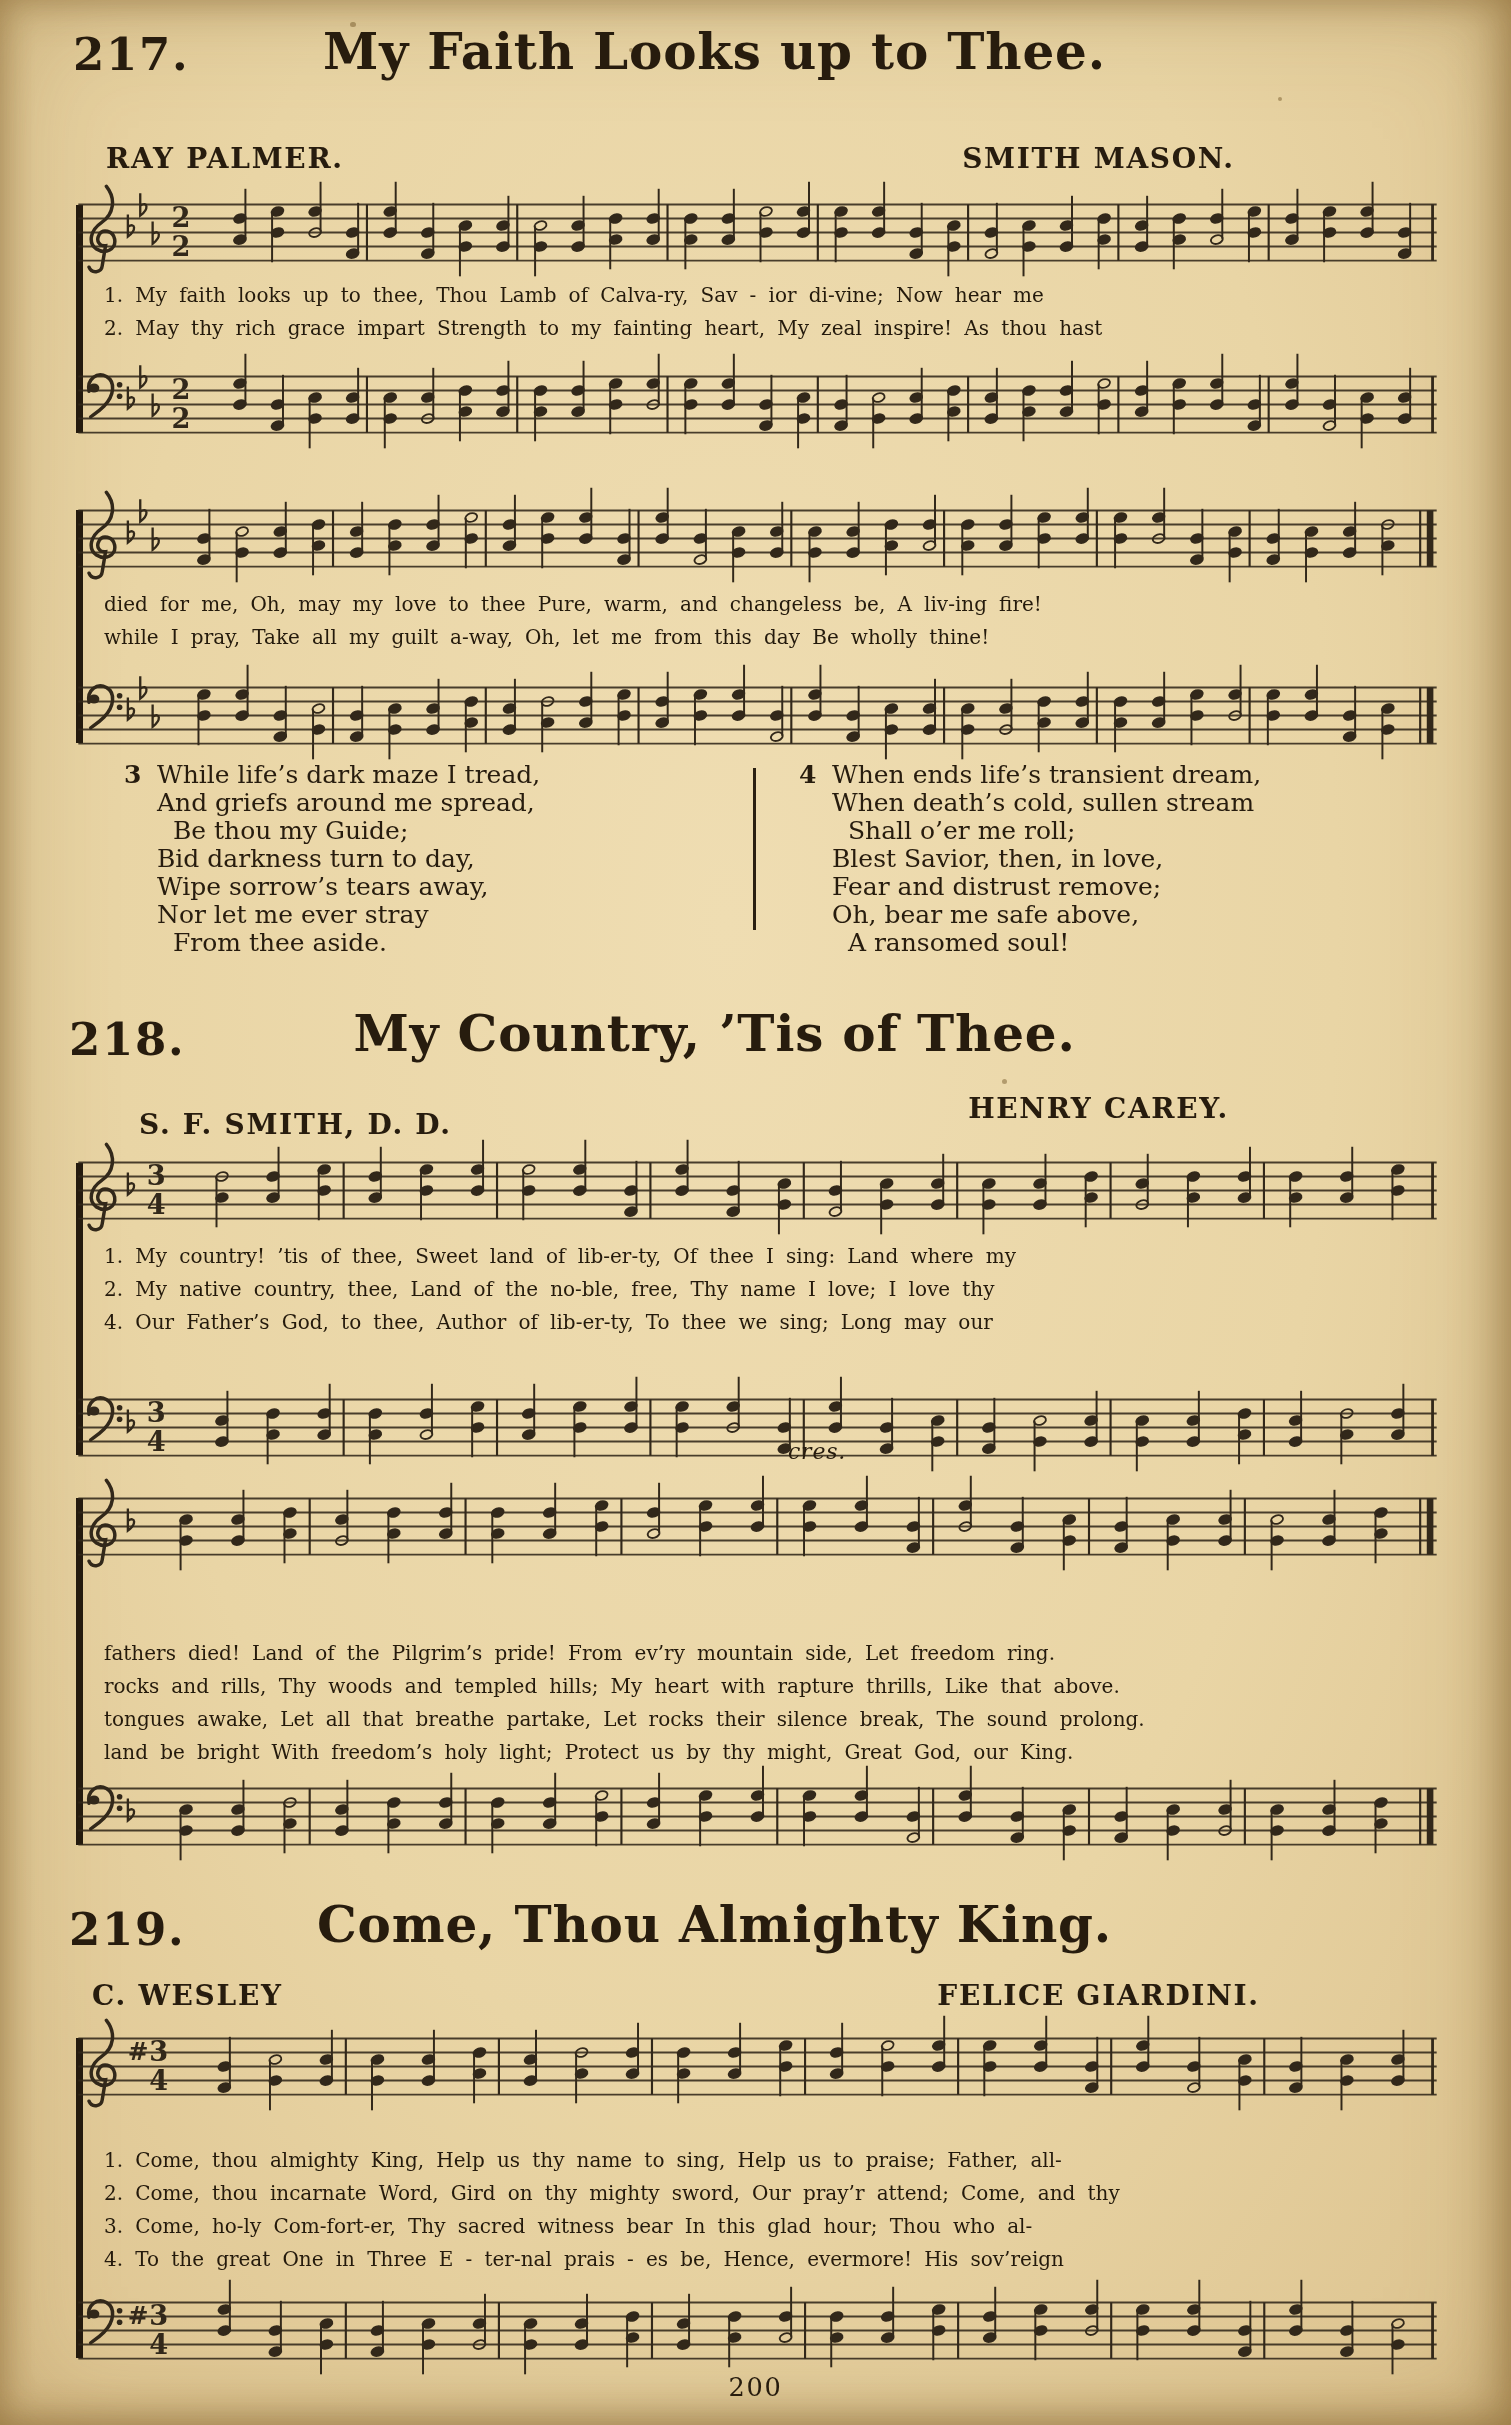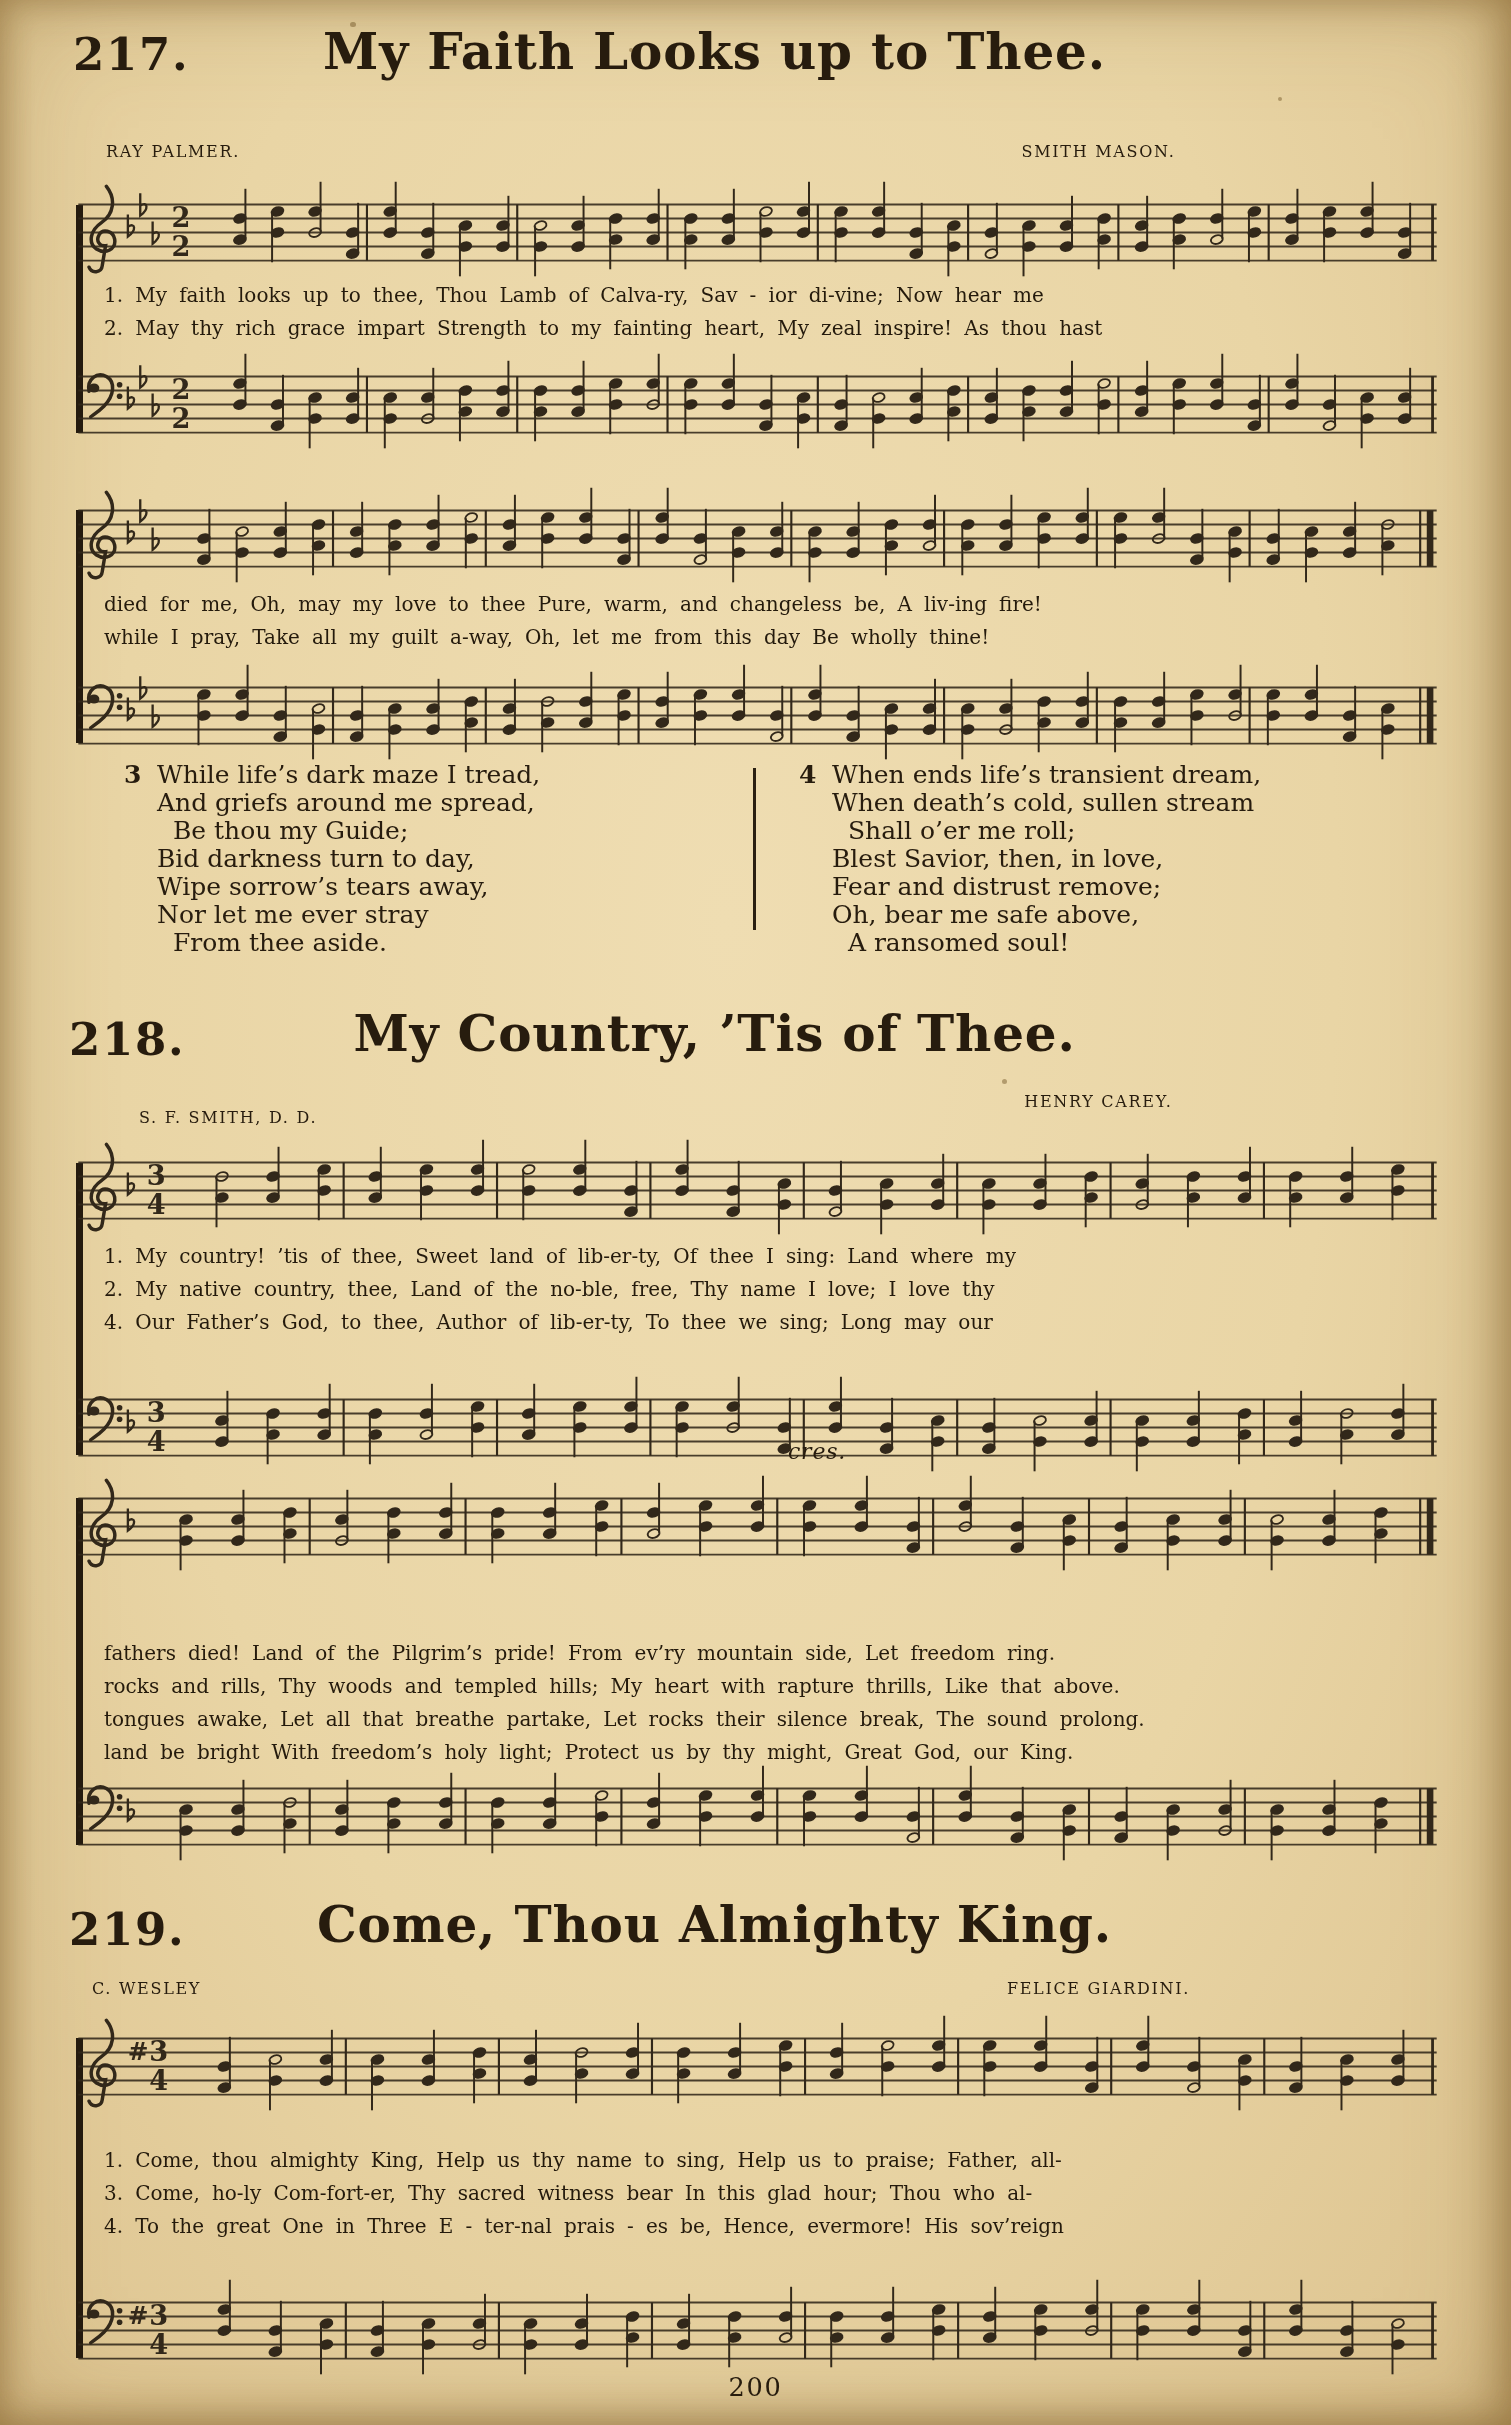--- a/index.html
+++ b/index.html
@@ -6,21 +6,21 @@
   .page{
     position:relative;width:1511px;height:2426px;margin:0 auto;overflow:hidden;
     background:radial-gradient(ellipse at 48% 38%, #efddb2 0%, #e9d5a5 55%, #dfc globalism 0%, #dcc28e 100%);
     background:radial-gradient(ellipse at 48% 38%, #efddb2 0%, #e9d5a5 55%, #dcc28e 100%);
     box-shadow: inset 0 0 116px rgba(130,95,38,.30), inset -16.5px 0 45px rgba(115,80,30,.32), inset 8.3px 0 28px rgba(115,80,30,.18), inset 0 -11.6px 33px rgba(115,80,30,.20);
     font-family:"DejaVu Serif","Liberation Serif",serif;color:#271c0e;
   }
   .abs{position:absolute;}
   .hymn-number{font-size:45px;font-weight:700;letter-spacing:1.7px;}
   .hymn-title{left:0;width:1429px;text-align:center;font-size:50px;font-weight:700;letter-spacing:0.8px;white-space:nowrap;}
-  .credit{font-size:16px;font-weight:400;letter-spacing:1.7px;white-space:nowrap;}
+  .credit{font-size:28px;font-weight:700;letter-spacing:1.7px;white-space:nowrap;}
   .credit-right{left:859px;width:479px;text-align:center;}
   .lyric-lines{left:104px;width:1313px;}
   .lyric-line{font-size:20px;line-height:33px;white-space:nowrap;word-spacing:5.8px;color:#241a0c;}
   .staff-box{height:109px;}
   .staff-box svg{overflow:visible;display:block;}
   .sys-bar{width:7.4px;background:#241a0e;left:76px;}
   .verse-col{font-size:25px;line-height:28px;}
   .verse-num{position:absolute;left:0;top:0;font-weight:700;}
   .verse-body{padding-left:33px;}
   .verse-line{white-space:pre-wrap;}
@@ -1049,20 +1049,21 @@
         <line x1="694.71" y1="26" x2="694.71" y2="94" stroke="#32281a" stroke-width="2.6"></line>
         <line x1="880.085" y1="26" x2="880.085" y2="94" stroke="#32281a" stroke-width="2.6"></line>
         <line x1="1065.46" y1="26" x2="1065.46" y2="94" stroke="#32281a" stroke-width="2.6"></line>
         <line x1="1250.835" y1="26" x2="1250.835" y2="94" stroke="#32281a" stroke-width="2.6"></line>
         <line x1="1436.21" y1="26" x2="1436.21" y2="94" stroke="#32281a" stroke-width="2.6"></line>
         <line x1="1640" y1="26" x2="1640" y2="94" stroke="#32281a" stroke-width="3.4"></line>
       </svg>
     </div>
   <div class="abs lyric-lines" style="top:2144px;">
       <div class="lyric-line">1. Come, thou almighty King, Help us thy name to sing, Help us to praise; Father, all-</div>
+      <div class="lyric-line">2. Come, thou incarnate Word, Gird on thy mighty sword, Our pray’r attend; Come, and thy</div>
       <div class="lyric-line">3. Come, ho-ly  Com-fort-er,  Thy sacred witness bear In this glad hour; Thou who al-</div>
       <div class="lyric-line">4.  To the great One in Three  E - ter-nal  prais - es  be,  Hence, evermore! His sov’reign</div>
     </div>
   <div class="abs staff-box" style="left:78px;top:2281px;width:1359px;">
       <svg width="1359" height="109" viewBox="0 0 1645 132" style="overflow:visible">
         <line x1="0" y1="26" x2="1645" y2="26" stroke="#32281a" stroke-width="2.4" opacity=".88"></line>
         <line x1="0" y1="43" x2="1645" y2="43" stroke="#32281a" stroke-width="2.4" opacity=".88"></line>
         <line x1="0" y1="60" x2="1645" y2="60" stroke="#32281a" stroke-width="2.4" opacity=".88"></line>
         <line x1="0" y1="77" x2="1645" y2="77" stroke="#32281a" stroke-width="2.4" opacity=".88"></line>
         <line x1="0" y1="94" x2="1645" y2="94" stroke="#32281a" stroke-width="2.4" opacity=".88"></line>

